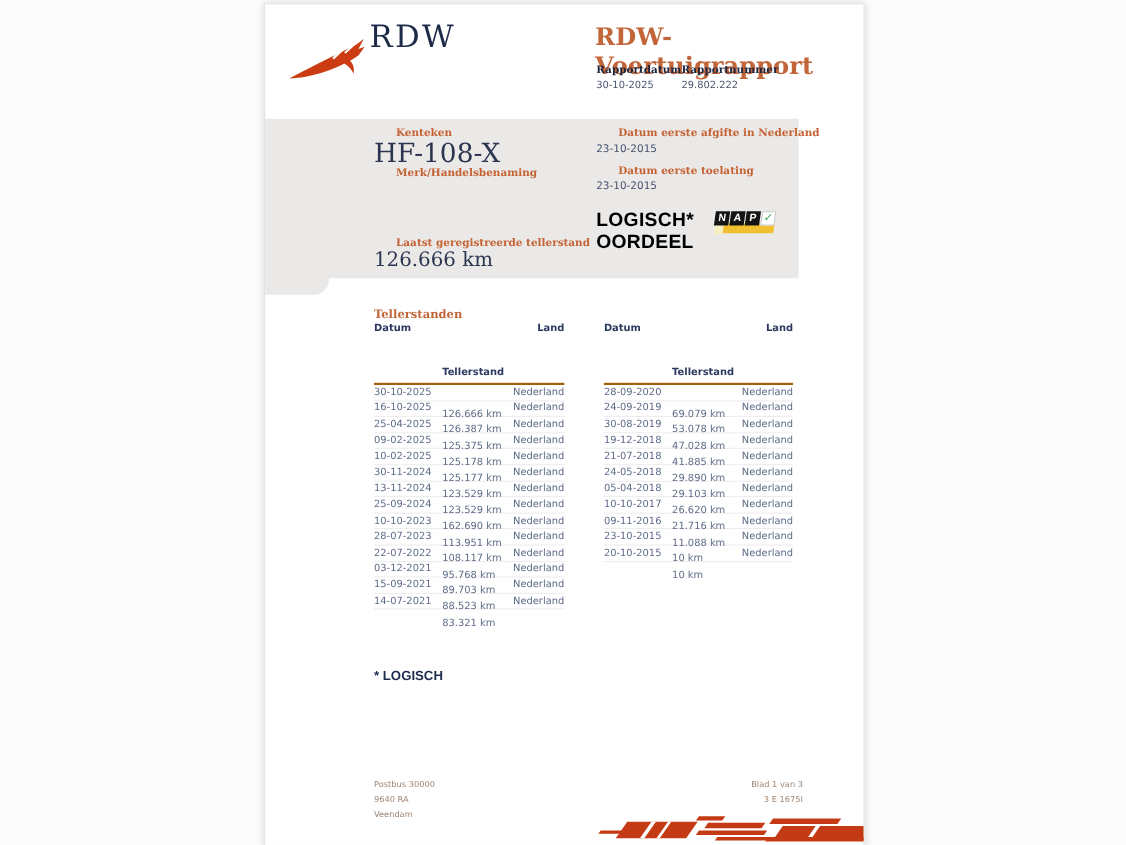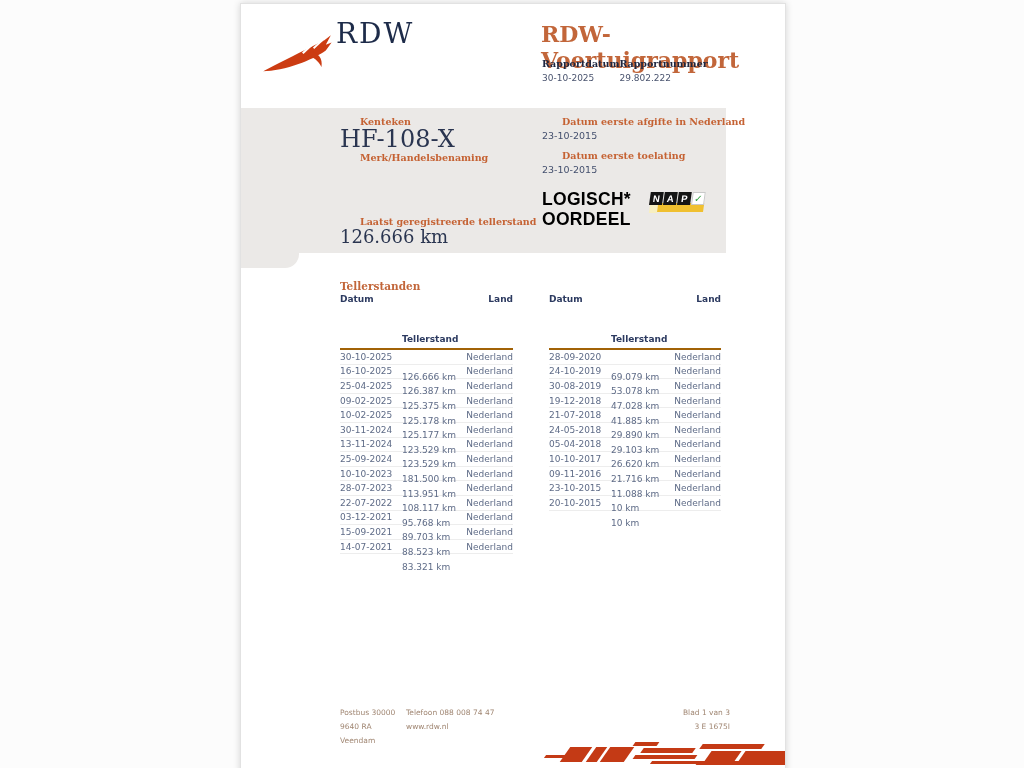--- a/index.html
+++ b/index.html
@@ -188,21 +188,21 @@
               <div class="c1">123.529 km</div>
               <div class="c2">Nederland</div>
             </div>
             <div class="trow">
               <div class="c0">13-11-2024</div>
               <div class="c1">123.529 km</div>
               <div class="c2">Nederland</div>
             </div>
             <div class="trow">
               <div class="c0">25-09-2024</div>
-              <div class="c1">181.500 km</div>
+              <div class="c1">162.690 km</div>
               <div class="c2">Nederland</div>
             </div>
             <div class="trow">
               <div class="c0">10-10-2023</div>
               <div class="c1">113.951 km</div>
               <div class="c2">Nederland</div>
             </div>
             <div class="trow">
               <div class="c0">28-07-2023</div>
               <div class="c1">108.117 km</div>
@@ -236,21 +236,21 @@
           <div class="c1">Tellerstand</div>
           <div class="c2">Land</div>
         </div>
         <div>
             <div class="trow">
               <div class="c0">28-09-2020</div>
               <div class="c1">69.079 km</div>
               <div class="c2">Nederland</div>
             </div>
             <div class="trow">
-              <div class="c0">24-10-2019</div>
+              <div class="c0">24-09-2019</div>
               <div class="c1">53.078 km</div>
               <div class="c2">Nederland</div>
             </div>
             <div class="trow">
               <div class="c0">30-08-2019</div>
               <div class="c1">47.028 km</div>
               <div class="c2">Nederland</div>
             </div>
             <div class="trow">
               <div class="c0">19-12-2018</div>
@@ -290,30 +290,27 @@
             <div class="trow">
               <div class="c0">20-10-2015</div>
               <div class="c1">10 km</div>
               <div class="c2">Nederland</div>
             </div>
           </div>
       </div>
     </div>
 
     <div class="abs footnote">
+      <div class="fn-title">* LOGISCH</div>
     </div>
 
     <div class="abs footer">
       <div class="fcol fcol-address">
         <div>Postbus 30000</div>
         <div>9640 RA Veendam</div>
-      </div>
-      <div class="fcol fcol-contact">
-        <div>Telefoon 088 008 74 47</div>
-        <div>www.rdw.nl</div>
       </div>
       <div class="fcol fcol-page">
         <div>Blad 1 van 3</div>
         <div>3 E 1675I</div>
       </div>
     </div>
 
     <div class="abs stripes">
       <div class="bar s1"></div>
       <div class="bar s2"></div>

